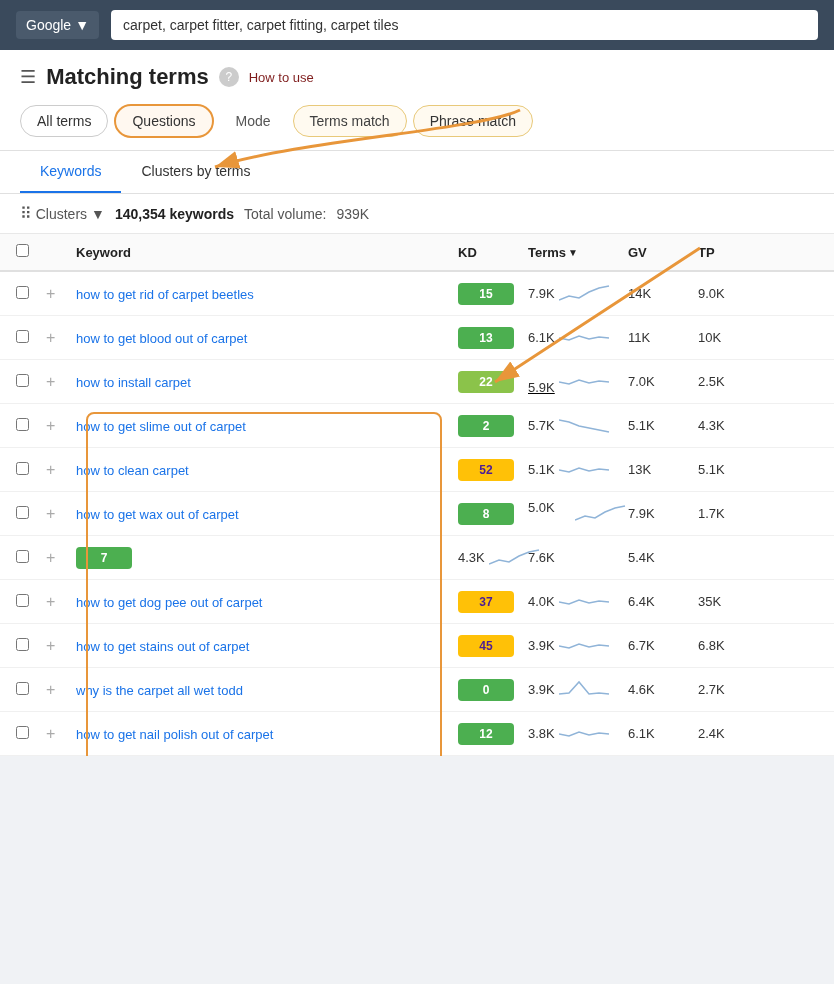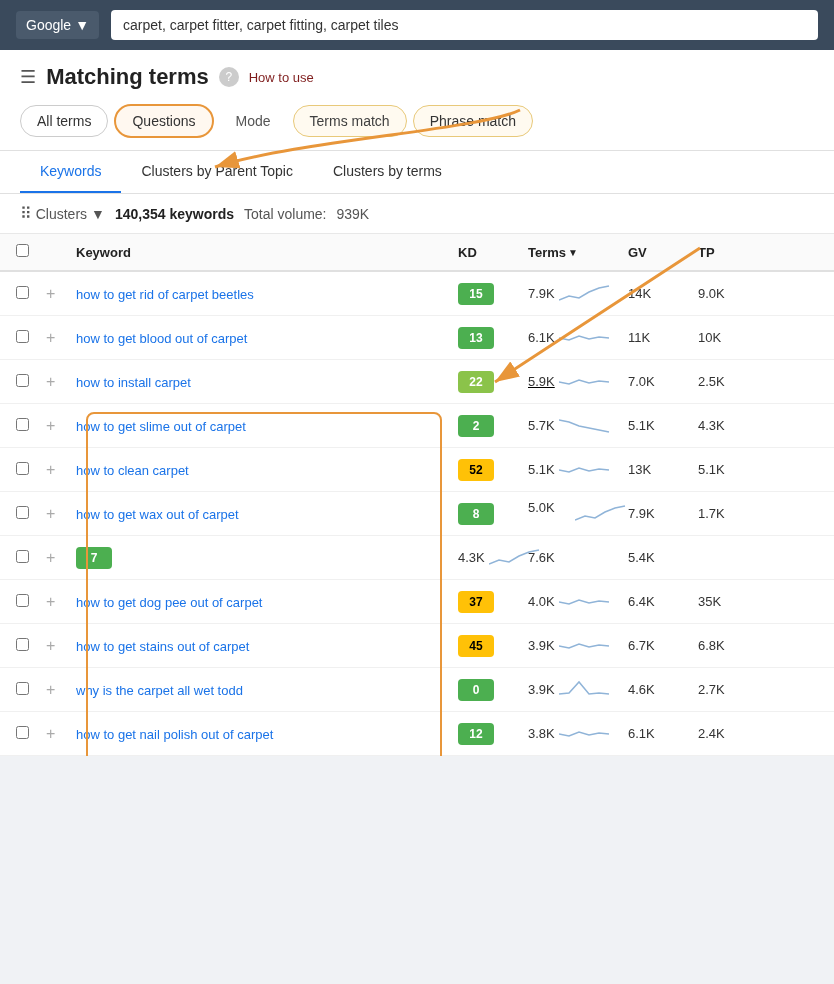--- a/index.html
+++ b/index.html
@@ -162,26 +162,26 @@
       grid-template-columns: 30px 30px 1fr 70px 100px 70px 60px 60px;
       padding: 8px 16px;
       border-bottom: 1px solid #f0f0f0;
       align-items: center;
     }
 
     .kw-link { color: #1a73e8; text-decoration: none; font-size: 13px; cursor: pointer; }
 
     .kd-badge {
       display: inline-flex; align-items: center; justify-content: center;
-      width: 36px; height: 22px; border-radius: 4px;
+      width: 56px; height: 22px; border-radius: 4px;
       font-size: 12px; font-weight: bold; color: #fff;
     }
     .kd-green { background: #4caf50; }
     .kd-lightgreen { background: #8bc34a; }
-    .kd-yellow { background: #ffc107; color: #000000; }
+    .kd-yellow { background: #ffc107; color: #4c1d95; }
 
     .vol-cell, .gv-cell, .tp-cell { font-size: 13px; color: #333; }
 
     
     input[type=checkbox] { cursor: pointer; }
 
     
     .add-btn {
       background: none; border: none; color: #aaa; font-size: 16px;
       cursor: pointer; padding: 0;
@@ -227,21 +227,20 @@
       <button class="tab-btn">All terms</button>
       <button class="tab-btn active">Questions</button>
       <button class="tab-mode">Mode</button>
       <button class="tab-terms">Terms match</button>
       <button class="tab-phrase">Phrase match</button>
     </div>
   </div>
 
   <div class="sub-tabs">
     <div class="sub-tab active">Keywords</div>
-    <div class="sub-tab">Clusters by Parent Topic</div>
     <div class="sub-tab">Clusters by terms</div>
   </div>
 
   <div class="clusters-bar">
     <button class="clusters-btn">
       <span style="font-size:16px;">⠿</span>
       <span>Clusters</span>
       <span>▼</span>
     </button>
     <span class="clusters-count">140,354 keywords</span>
@@ -293,21 +292,21 @@
   </svg></span>
     </div>
     <div class="gv-cell">11K</div>
     <div class="tp-cell">10K</div>
   </div>
         <div class="table-row">
     <div><input type="checkbox" style=""></div>
     <div><button class="add-btn">+</button></div>
     <div><a class="kw-link">how to install carpet</a></div>
     <div><span class="kd-badge kd-lightgreen">22</span></div>
-    <div style="display:flex;align-items:center;gap:4px;text-decoration:underline;">
+    <div style="display:flex;align-items:flex-end;gap:4px;text-decoration:underline;">
       <span class="vol-cell">5.9K</span>
       <span><svg width="55" height="24" viewBox="0 0 55 24">
     <polyline points="0,14 10,16 20,12 30,15 40,13 50,14" fill="none" stroke="#90b4d8" stroke-width="1.5"></polyline>
   </svg></span>
     </div>
     <div class="gv-cell">7.0K</div>
     <div class="tp-cell">2.5K</div>
   </div>
         <div class="table-row">
     <div><input type="checkbox" style=""></div>

